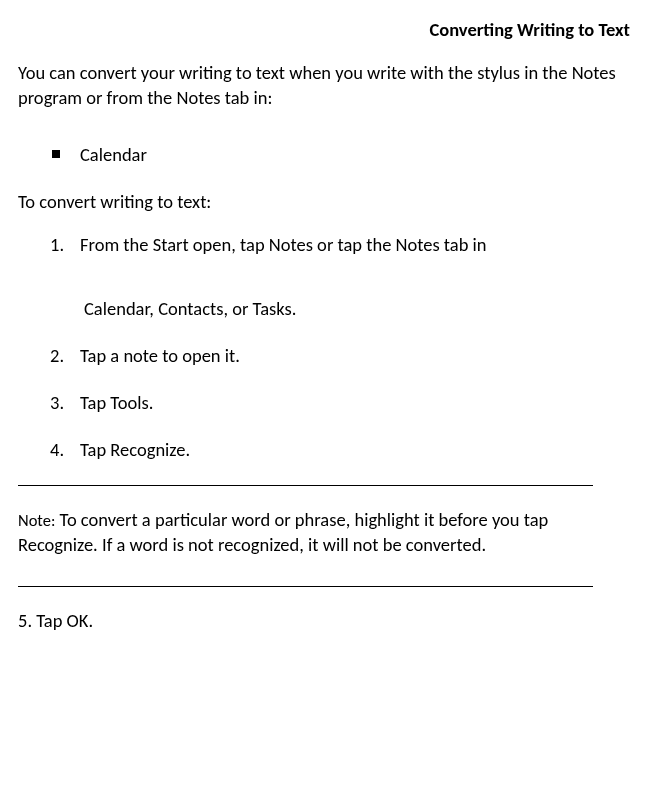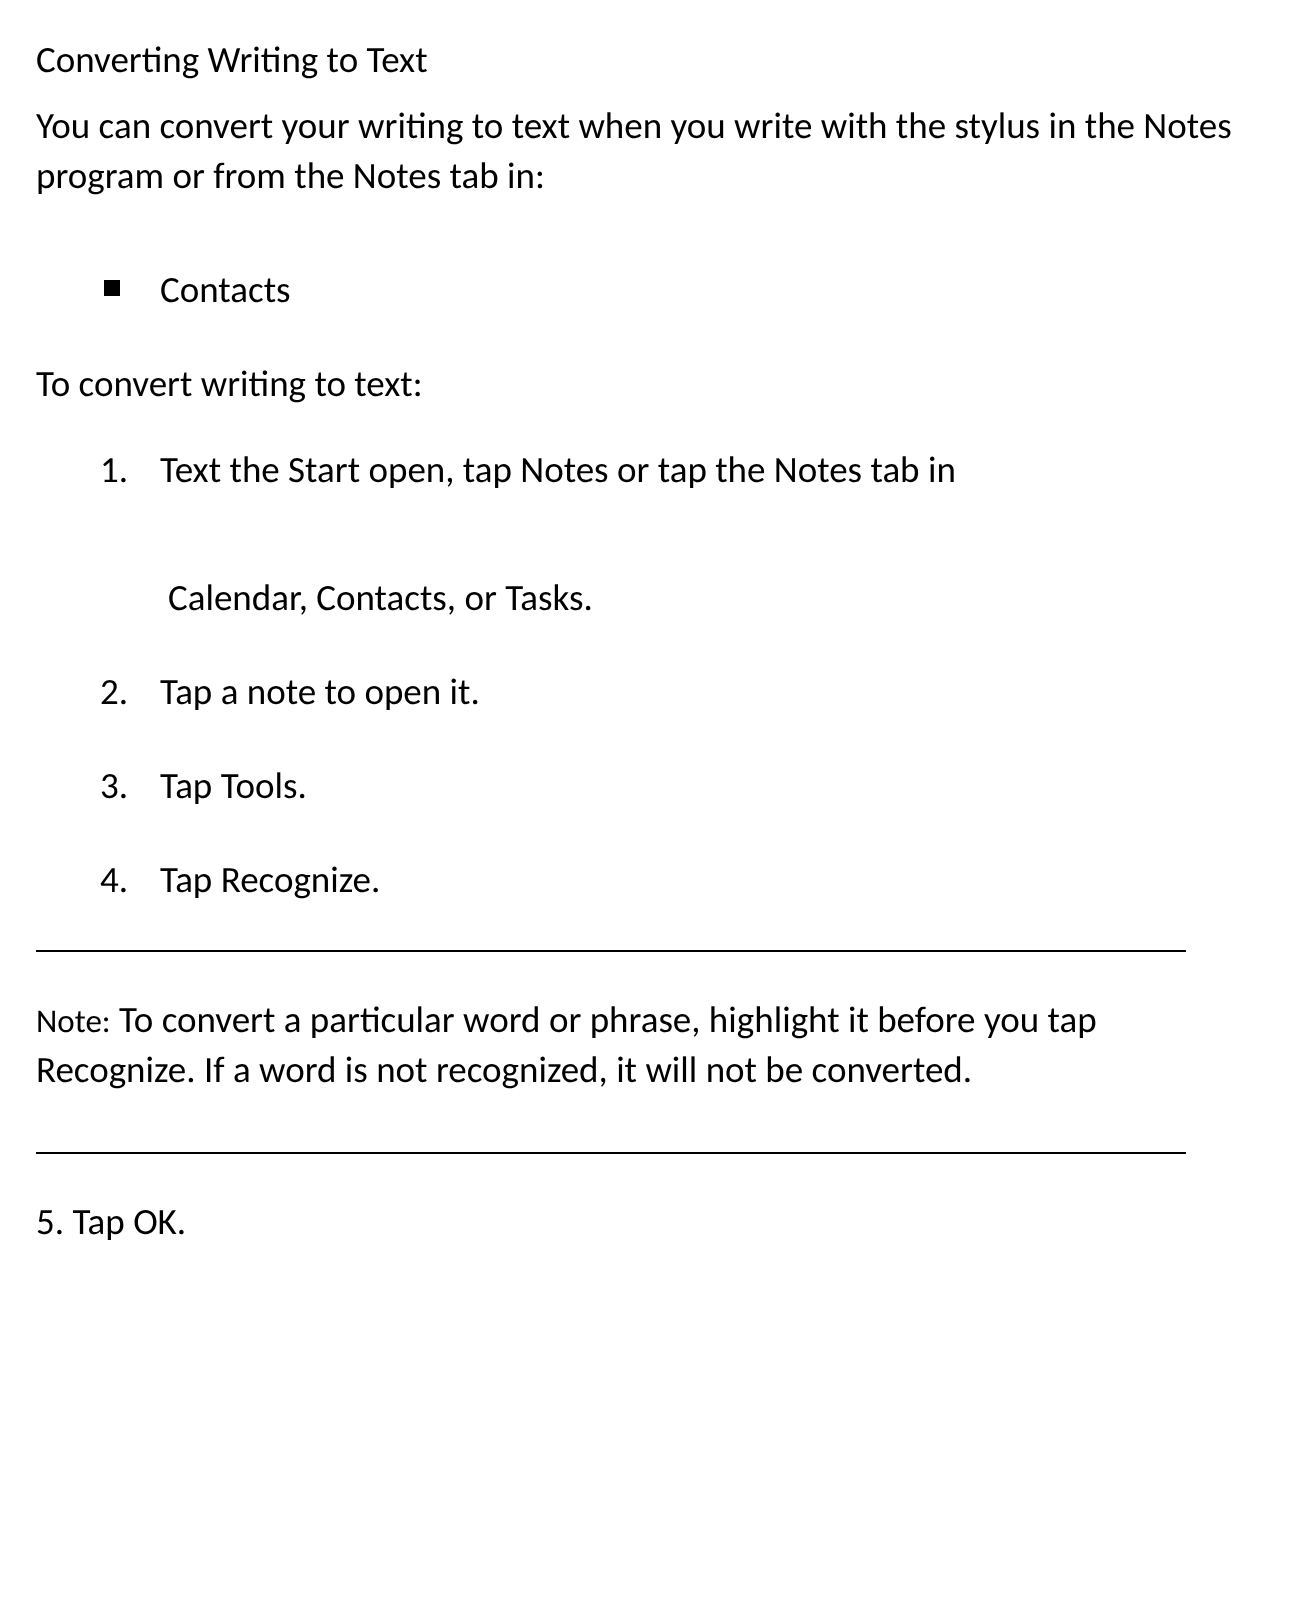--- a/index.html
+++ b/index.html
@@ -6,22 +6,23 @@
     body {
       margin: 0;
       padding: 18px 18px 18px 18px;
       font-family: Calibri, "Segoe UI", Arial, sans-serif;
       font-size: 18.5px;
       color: #000;
       width: 648px;
       line-height: 1.35;
     }
     .title {
-      font-weight: 400;
-      margin-bottom: 8px;
+      font-weight: 700;
+      margin-bottom: 18px;
+      text-align: right;
     }
     .intro {
       margin-bottom: 32px;
     }
     ul.squares {
       list-style: none;
       padding: 0;
       margin: 0 0 18px 0;
     }
     ul.squares li {
@@ -85,28 +86,28 @@
     .final-step { margin-top: 20px; }
   </style>
 </head>
 <body>
 
 <div class="title">Converting Writing to Text</div>
 
 <div class="intro">You can convert your writing to text when you write with the stylus in the Notes program or from the Notes tab in:</div>
 
 <ul class="squares">
-  <li>Contacts</li>
+  <li>Calendar</li>
 </ul>
 
 <div class="subhead">To convert writing to text:</div>
 
 <ol class="steps">
   <li>
-    <span>Text the </span><span class="bold">Start</span><span> open, tap </span><span class="bold">Notes</span><span> or tap the </span><span class="bold">Notes</span><span> tab in</span>
+    <span>From the </span><span class="bold">Start</span><span> open, tap </span><span class="bold">Notes</span><span> or tap the </span><span class="bold">Notes</span><span> tab in</span>
     <span class="step1-cont">Calendar, Contacts, or Tasks.</span>
   </li>
   <li>Tap a note to open it.</li>
   <li>
     <span>Tap </span><span class="bold">Tools.</span>
   </li>
   <li>
     <span>Tap </span><span class="bold">Recognize.</span>
   </li>
 </ol>

